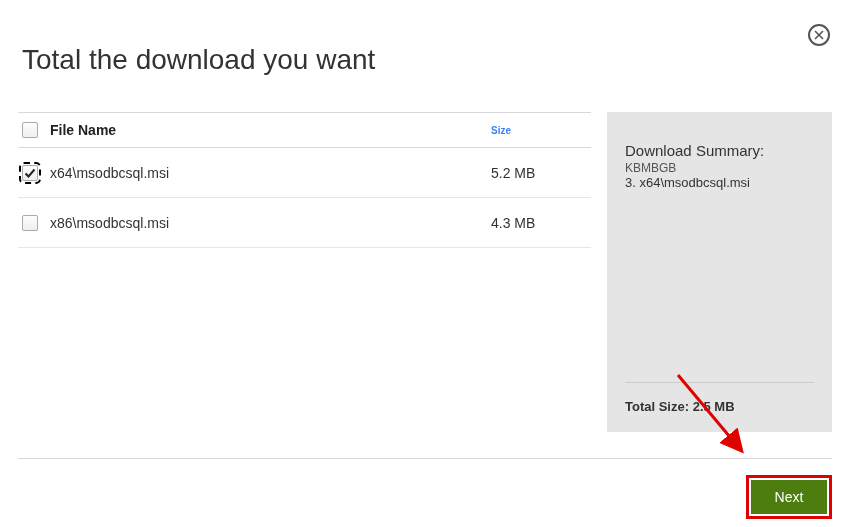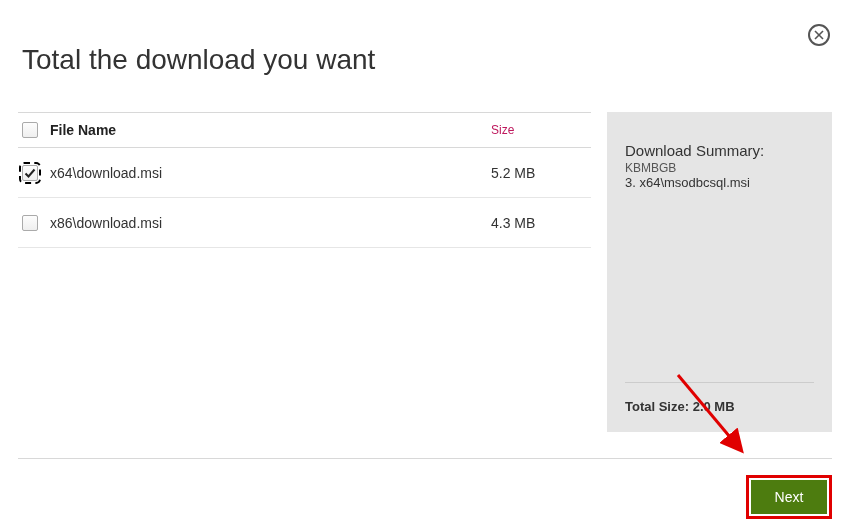--- a/index.html
+++ b/index.html
@@ -43,21 +43,21 @@
     .table-header {
       display: flex;
       align-items: center;
       border-top: 1px solid #d8d8d8;
       border-bottom: 1px solid #d8d8d8;
       height: 36px;
       padding-left: 4px;
     }
     .col-checkbox { width: 28px; display: flex; align-items: center; }
     .col-filename-header { flex: 1; font-weight: 600; font-size: 14px; color: #222; }
-    .col-size-header { width: 100px; font-weight: 400; font-size: 12px; color: #be185d; }
+    .col-size-header { width: 100px; font-weight: 700; font-size: 10px; color: #3b82f6; }
     .table-row {
       display: flex;
       align-items: center;
       border-bottom: 1px solid #e6e6e6;
       height: 50px;
       padding-left: 4px;
     }
     .col-filename { flex: 1; font-size: 14px; color: #333; }
     .col-size { width: 100px; font-size: 14px; color: #333; }
     .checkbox {
@@ -160,39 +160,39 @@
     </div>
 
     <div class="table-row">
       <div class="col-checkbox">
         <span class="checkbox focused">
           <svg viewBox="0 0 12 12">
             <polyline points="1.5,6.5 4.5,9.5 10.5,2.5" fill="none" stroke="#222" stroke-width="2"></polyline>
           </svg>
         </span>
       </div>
-      <div class="col-filename">x64\download.msi</div>
+      <div class="col-filename">x64\msodbcsql.msi</div>
       <div class="col-size">5.2 MB</div>
     </div>
 
     <div class="table-row">
       <div class="col-checkbox">
         <span class="checkbox"></span>
       </div>
-      <div class="col-filename">x86\download.msi</div>
+      <div class="col-filename">x86\msodbcsql.msi</div>
       <div class="col-size">4.3 MB</div>
     </div>
   </div>
 
   <div class="summary-panel">
     <div class="summary-title">Download Summary:</div>
     <div class="summary-units">KBMBGB</div>
     <div class="summary-item">3. x64\msodbcsql.msi</div>
     <div class="summary-spacer"></div>
-    <div class="summary-footer">Total Size: 2.0 MB</div>
+    <div class="summary-footer">Total Size: 2.5 MB</div>
   </div>
 
 </div>
 
 <div class="footer-bar">
   <span class="next-btn-highlight">
     <button class="next-btn">Next</button>
   </span>
 </div>
 

